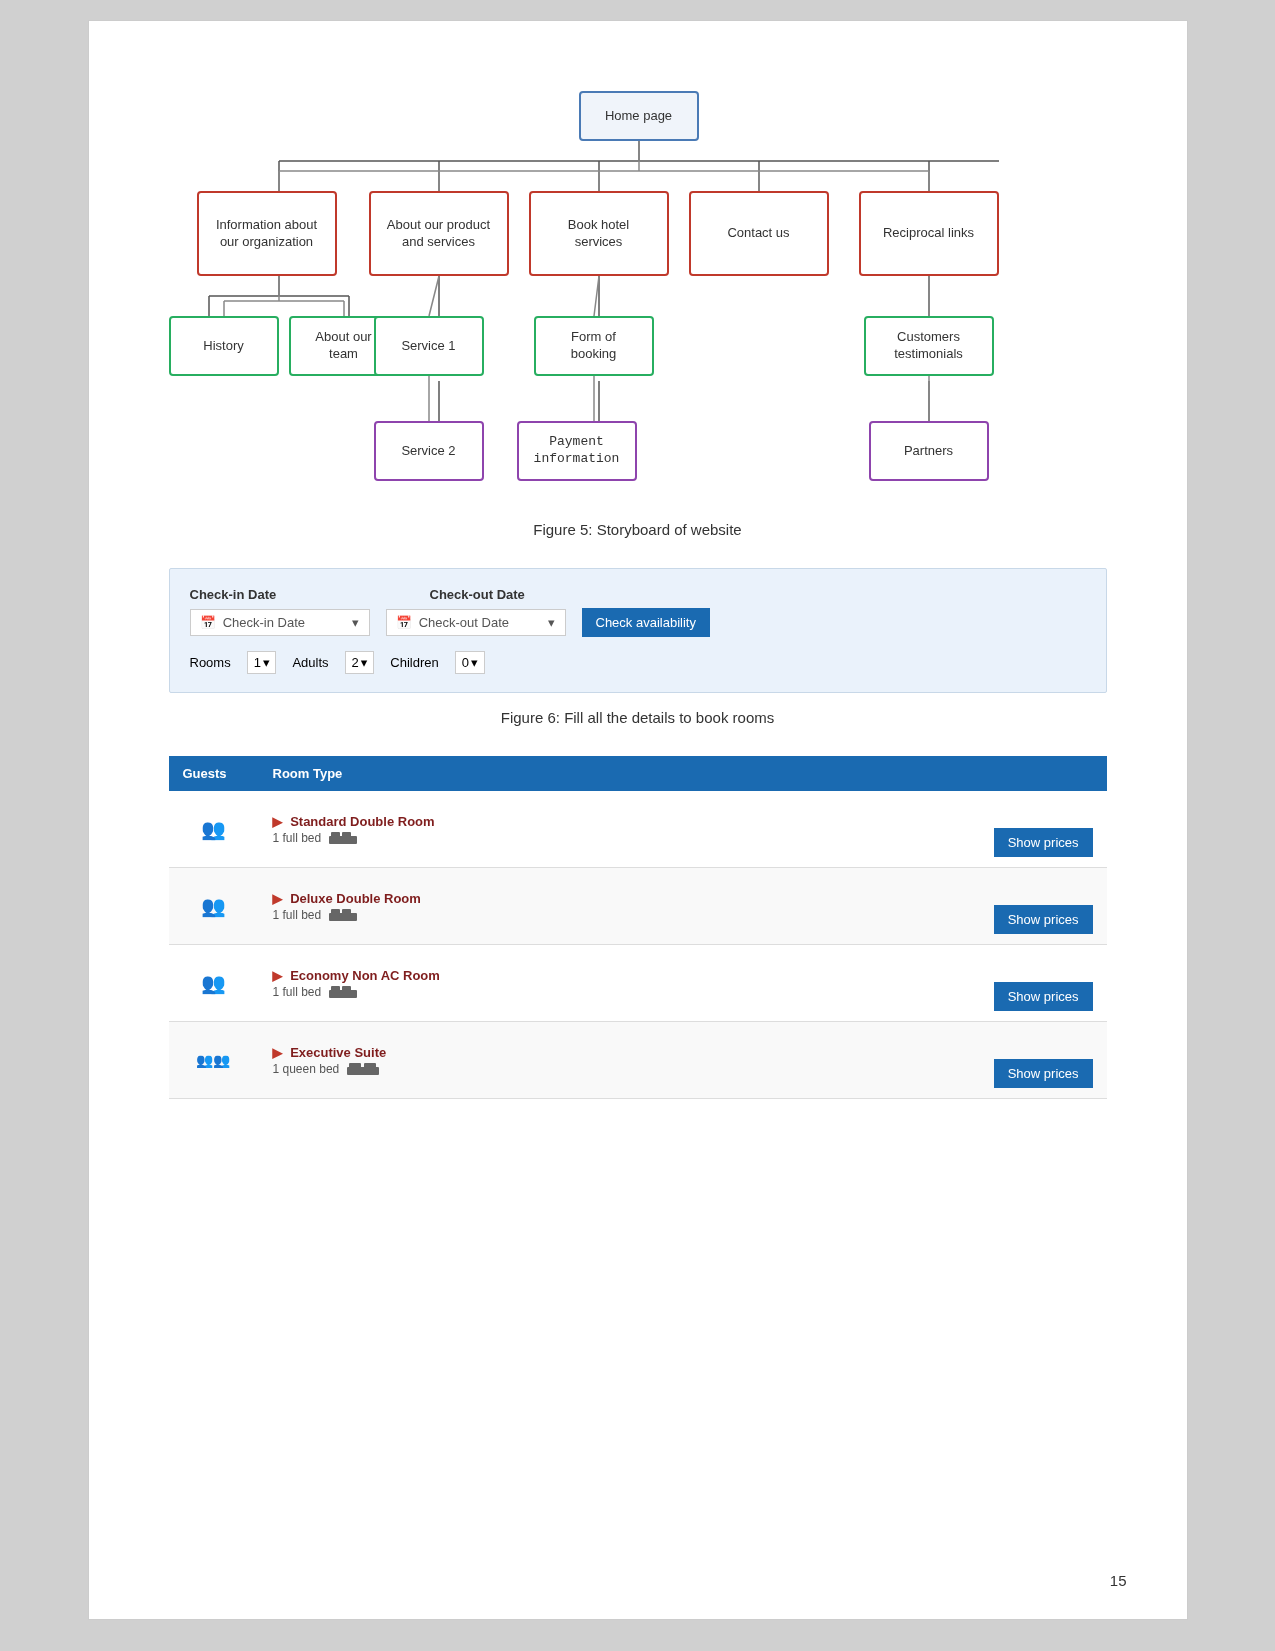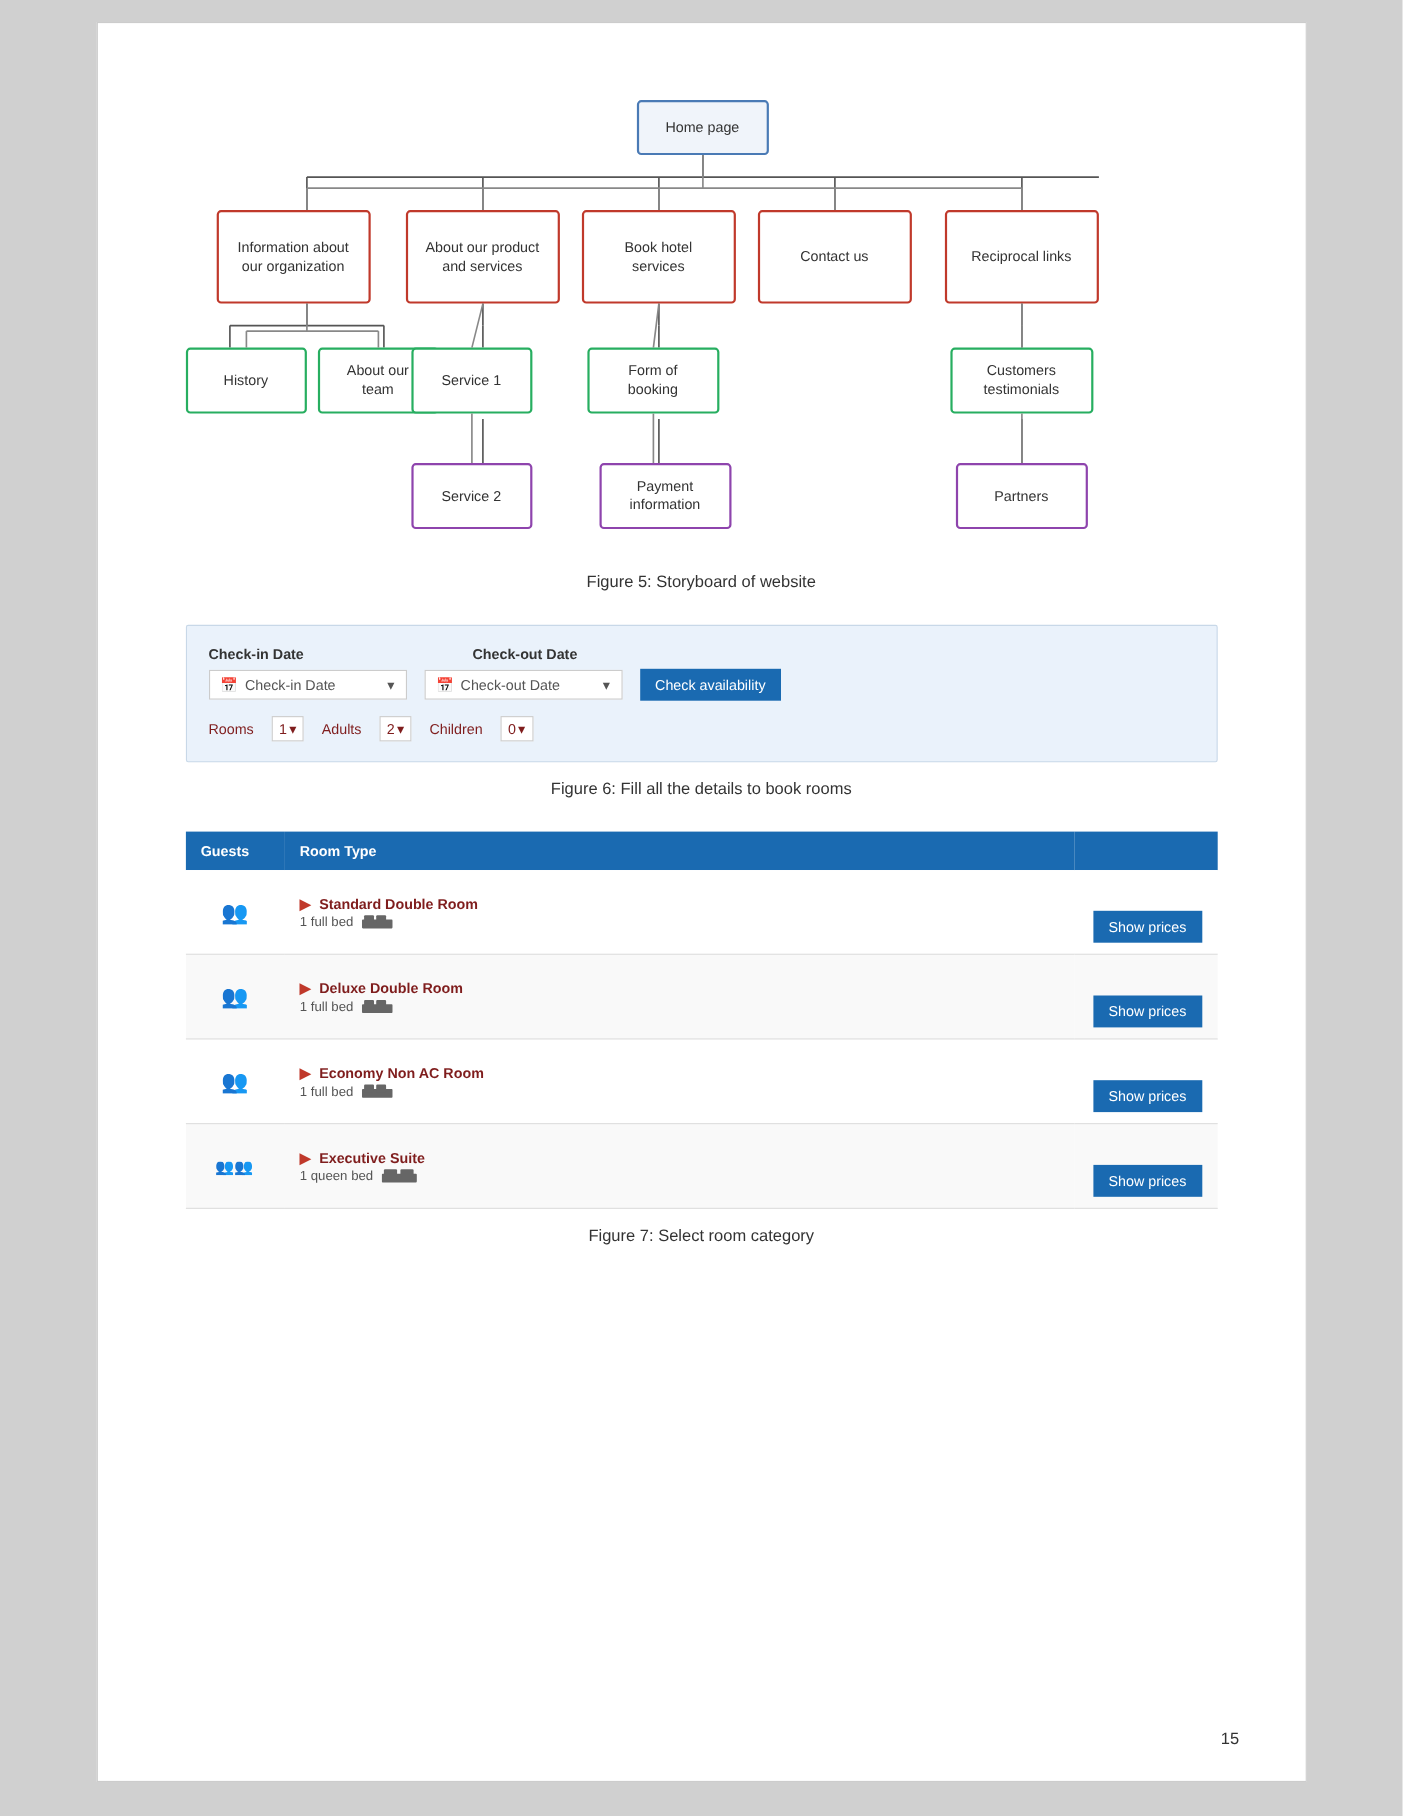--- a/index.html
+++ b/index.html
@@ -120,21 +120,21 @@
       padding: 7px 14px;
       font-size: 13px;
       cursor: pointer;
       white-space: nowrap;
     }
     .guests-row {
       display: flex;
       align-items: center;
       gap: 16px;
       font-size: 13px;
-      color: #7f1d1d;
+      color: #000000;
     }
     .guests-row .selector {
       display: inline-flex;
       align-items: center;
       background: #fff;
       border: 1px solid #ccc;
       padding: 3px 6px;
       font-size: 13px;
       gap: 2px;
     }
@@ -296,21 +296,21 @@
         </div>
 
         <div class="node node-green" style="position:absolute;left:695px;top:235px;width:130px;height:60px;">
           <span>Customers testimonials</span>
         </div>
 
         <div class="node node-purple" style="position:absolute;left:205px;top:340px;width:110px;height:60px;">
           <span>Service 2</span>
         </div>
 
-        <div class="node node-purple" style="position:absolute;left:376px;top:340px;width:120px;height:60px;">
+        <div class="node node-purple" style="position:absolute;left:348px;top:340px;width:120px;height:60px;font-family:Liberation Mono, monospace;">
           <span>Payment information</span>
         </div>
 
         <div class="node node-purple" style="position:absolute;left:700px;top:340px;width:120px;height:60px;">
           <span>Partners</span>
         </div>
 
       </div>
 
       <svg style="position:absolute;top:0;left:0;width:940px;height:420px;pointer-events:none;overflow:visible;">
@@ -502,21 +502,18 @@
             </span>
           </div>
         </td>
         <td>
           <button class="show-prices-btn">Show prices</button>
         </td>
       </tr>
     </tbody>
   </table>
 
-  <div class="figure-caption">
-    <span>Figure 7: Select room category</span>
-  </div>
 
   <div class="page-number">
     <span>15</span>
   </div>
 
 </div>
 
 </body></html>

